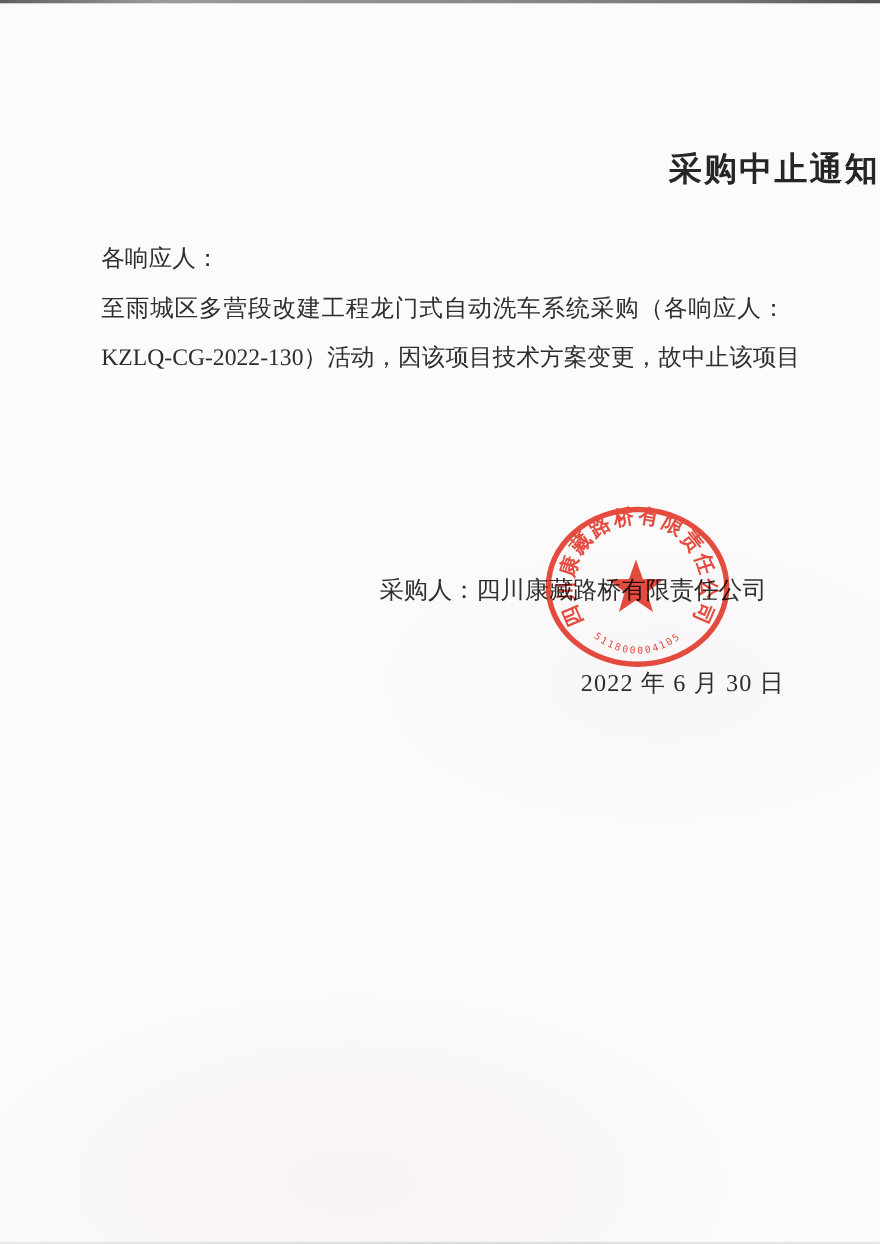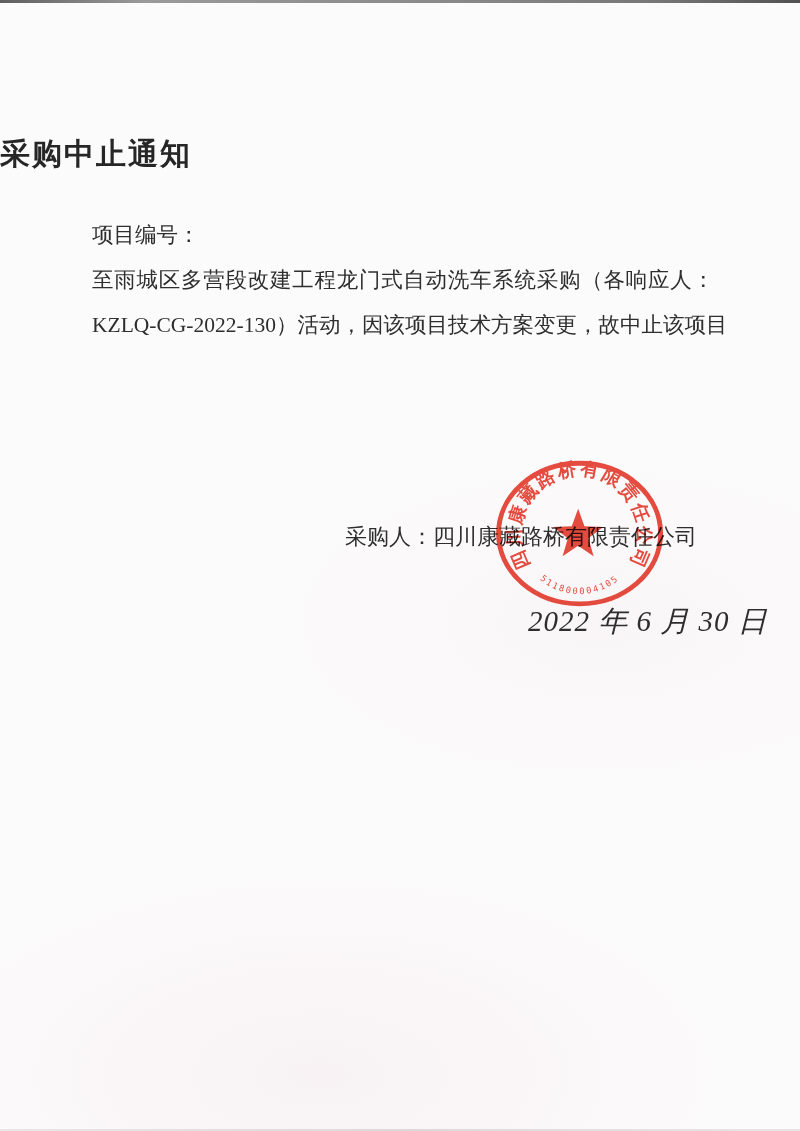--- a/index.html
+++ b/index.html
@@ -17,40 +17,39 @@
   .scan-edge-top{
     position:absolute;top:0;left:0;width:800px;height:3px;
     background:linear-gradient(to right,#5f5f5f,#9a9a9a 18%,#8a8a8a 55%,#777 82%,#515151);
   }
   .scan-edge-bottom{
     position:absolute;bottom:0;left:0;width:800px;height:2px;
     background:linear-gradient(to right,#e9e7e8,#dcd9da 50%,#e7e5e6);
   }
   .title{
     position:absolute;top:134px;left:0;width:800px;
-    text-align:left;
+    text-align:right;
     font-size:30px;font-weight:bold;color:#262626;
     letter-spacing:2px;
   }
   .body-block{
     position:absolute;top:213px;left:92px;width:622px;
     font-size:21.5px;line-height:45px;
   }
   .line{height:45px;white-space:nowrap;}
   .indent{text-indent:46px;}
   .j{text-align:justify;text-align-last:justify;}
   .sign-line{
     position:absolute;top:524px;left:345px;
     font-size:22px;line-height:26px;white-space:nowrap;
   }
   .date-line{
     position:absolute;top:607px;left:528px;
-    font-size:29px;line-height:28px;white-space:nowrap;
+    font-size:22px;line-height:28px;white-space:nowrap;
     letter-spacing:1px;
-    font-style:italic;
   }
   .seal{
     position:absolute;top:452px;left:490px;
     width:186px;height:166px;
     mix-blend-mode:multiply;
     opacity:.9;
   }
   .seal svg{display:block;width:100%;height:100%;}
   .seal-arc-text{
     font-family:"Liberation Serif","DejaVu Serif",serif;
@@ -64,21 +63,21 @@
 </head>
 <body>
 
 <div class="page">
 
   <div class="scan-edge-top"></div>
 
   <div class="title">采购中止通知</div>
 
   <div class="body-block">
-    <div class="line">项目编号：</div>
+    <div class="line">各响应人：</div>
     <div class="line j">至雨城区多营段改建工程龙门式自动洗车系统采购（各响应人：</div>
     <div class="line j">KZLQ-CG-2022-130）活动，因该项目技术方案变更，故中止该项目</div>
   </div>
 
   <div class="sign-line">
     <span>采购人：</span><span>四川康藏路桥有限责任公司</span>
   </div>
 
   <div class="date-line">2022 年 6 月 30 日</div>
 

